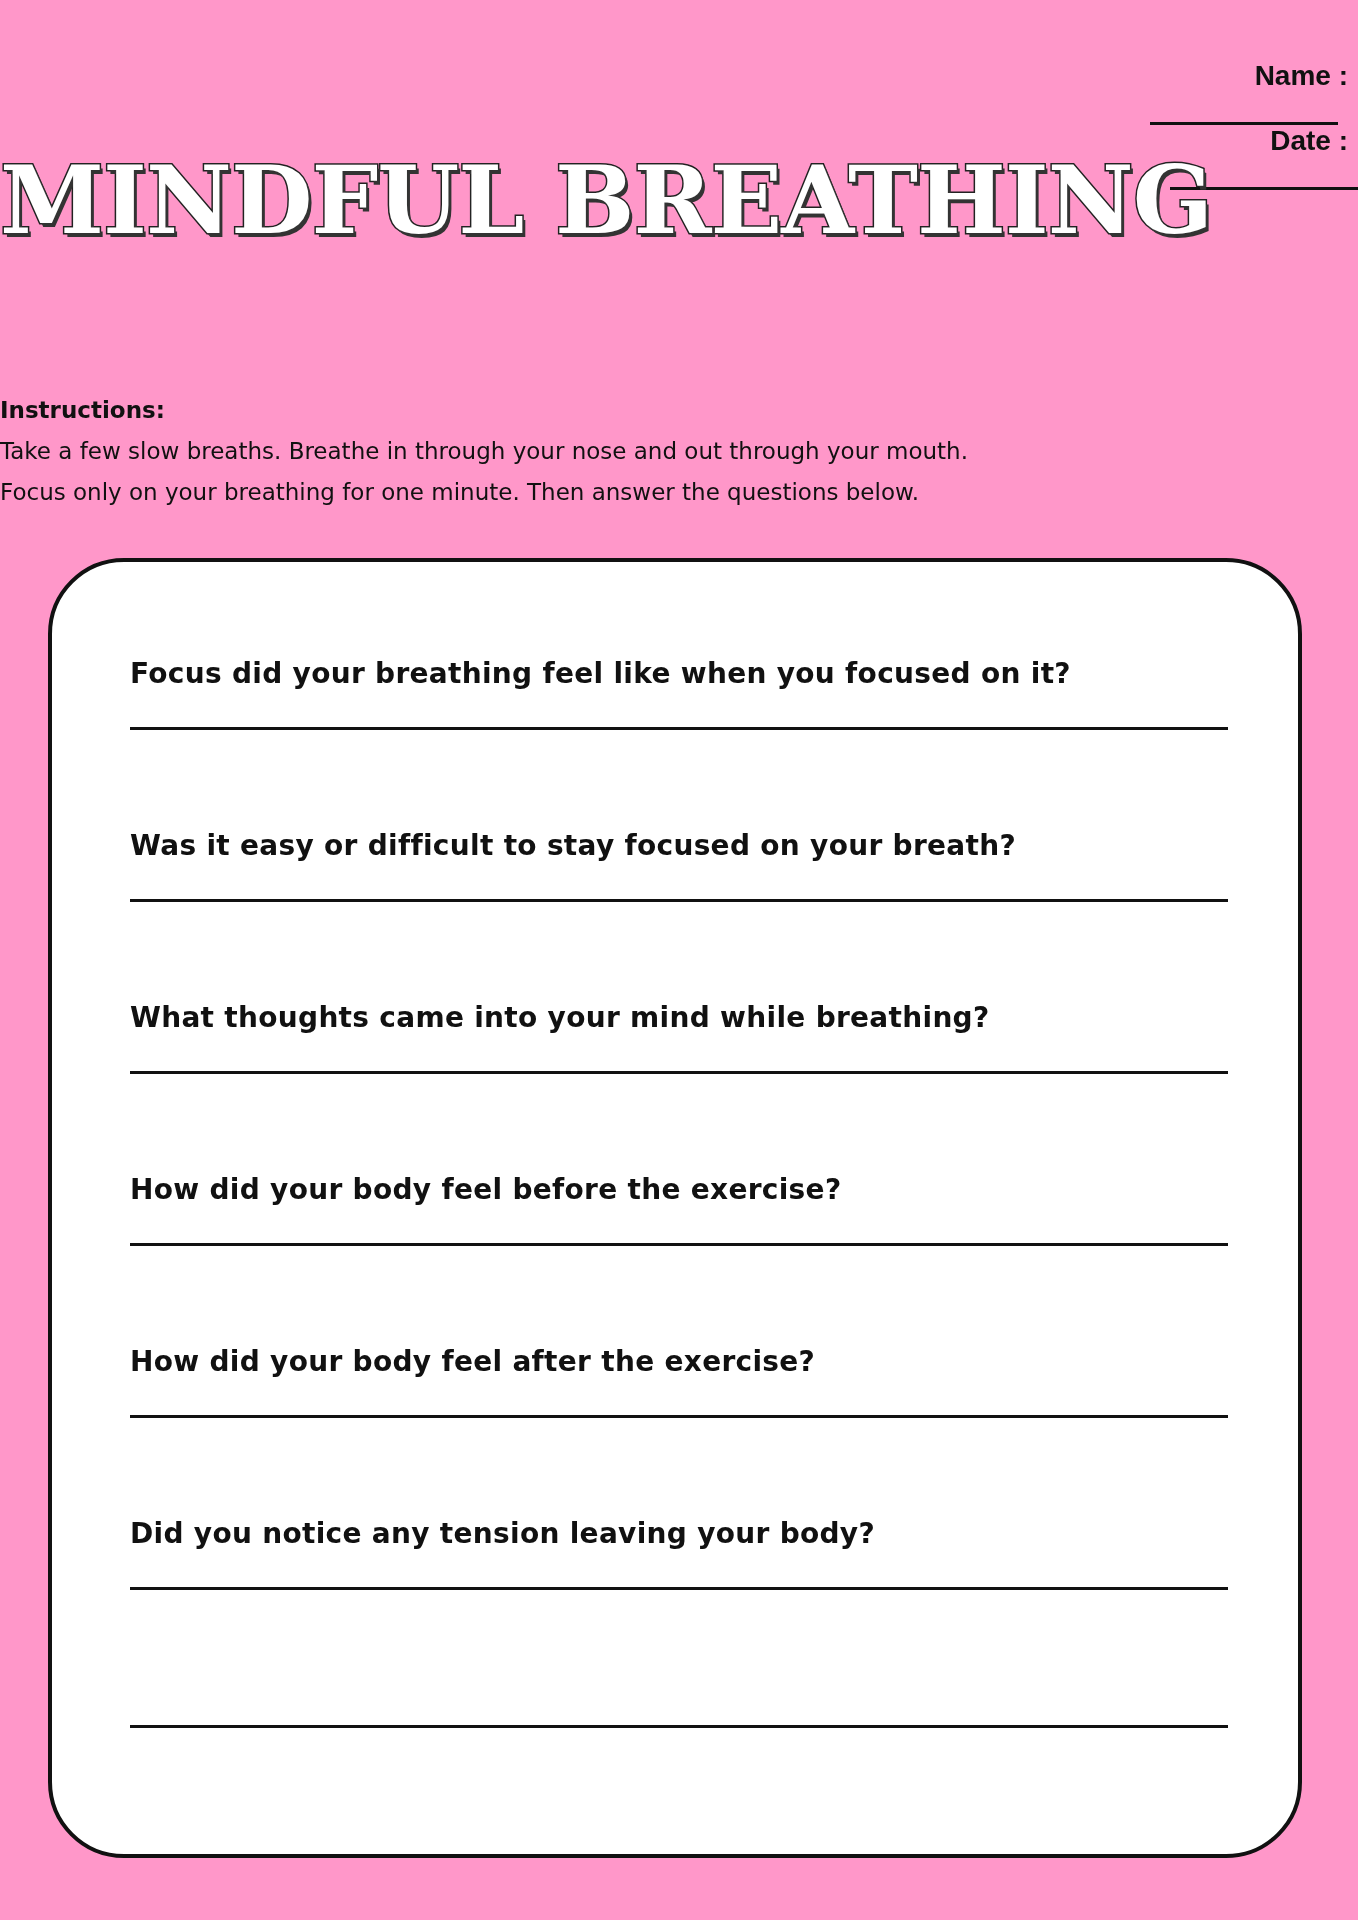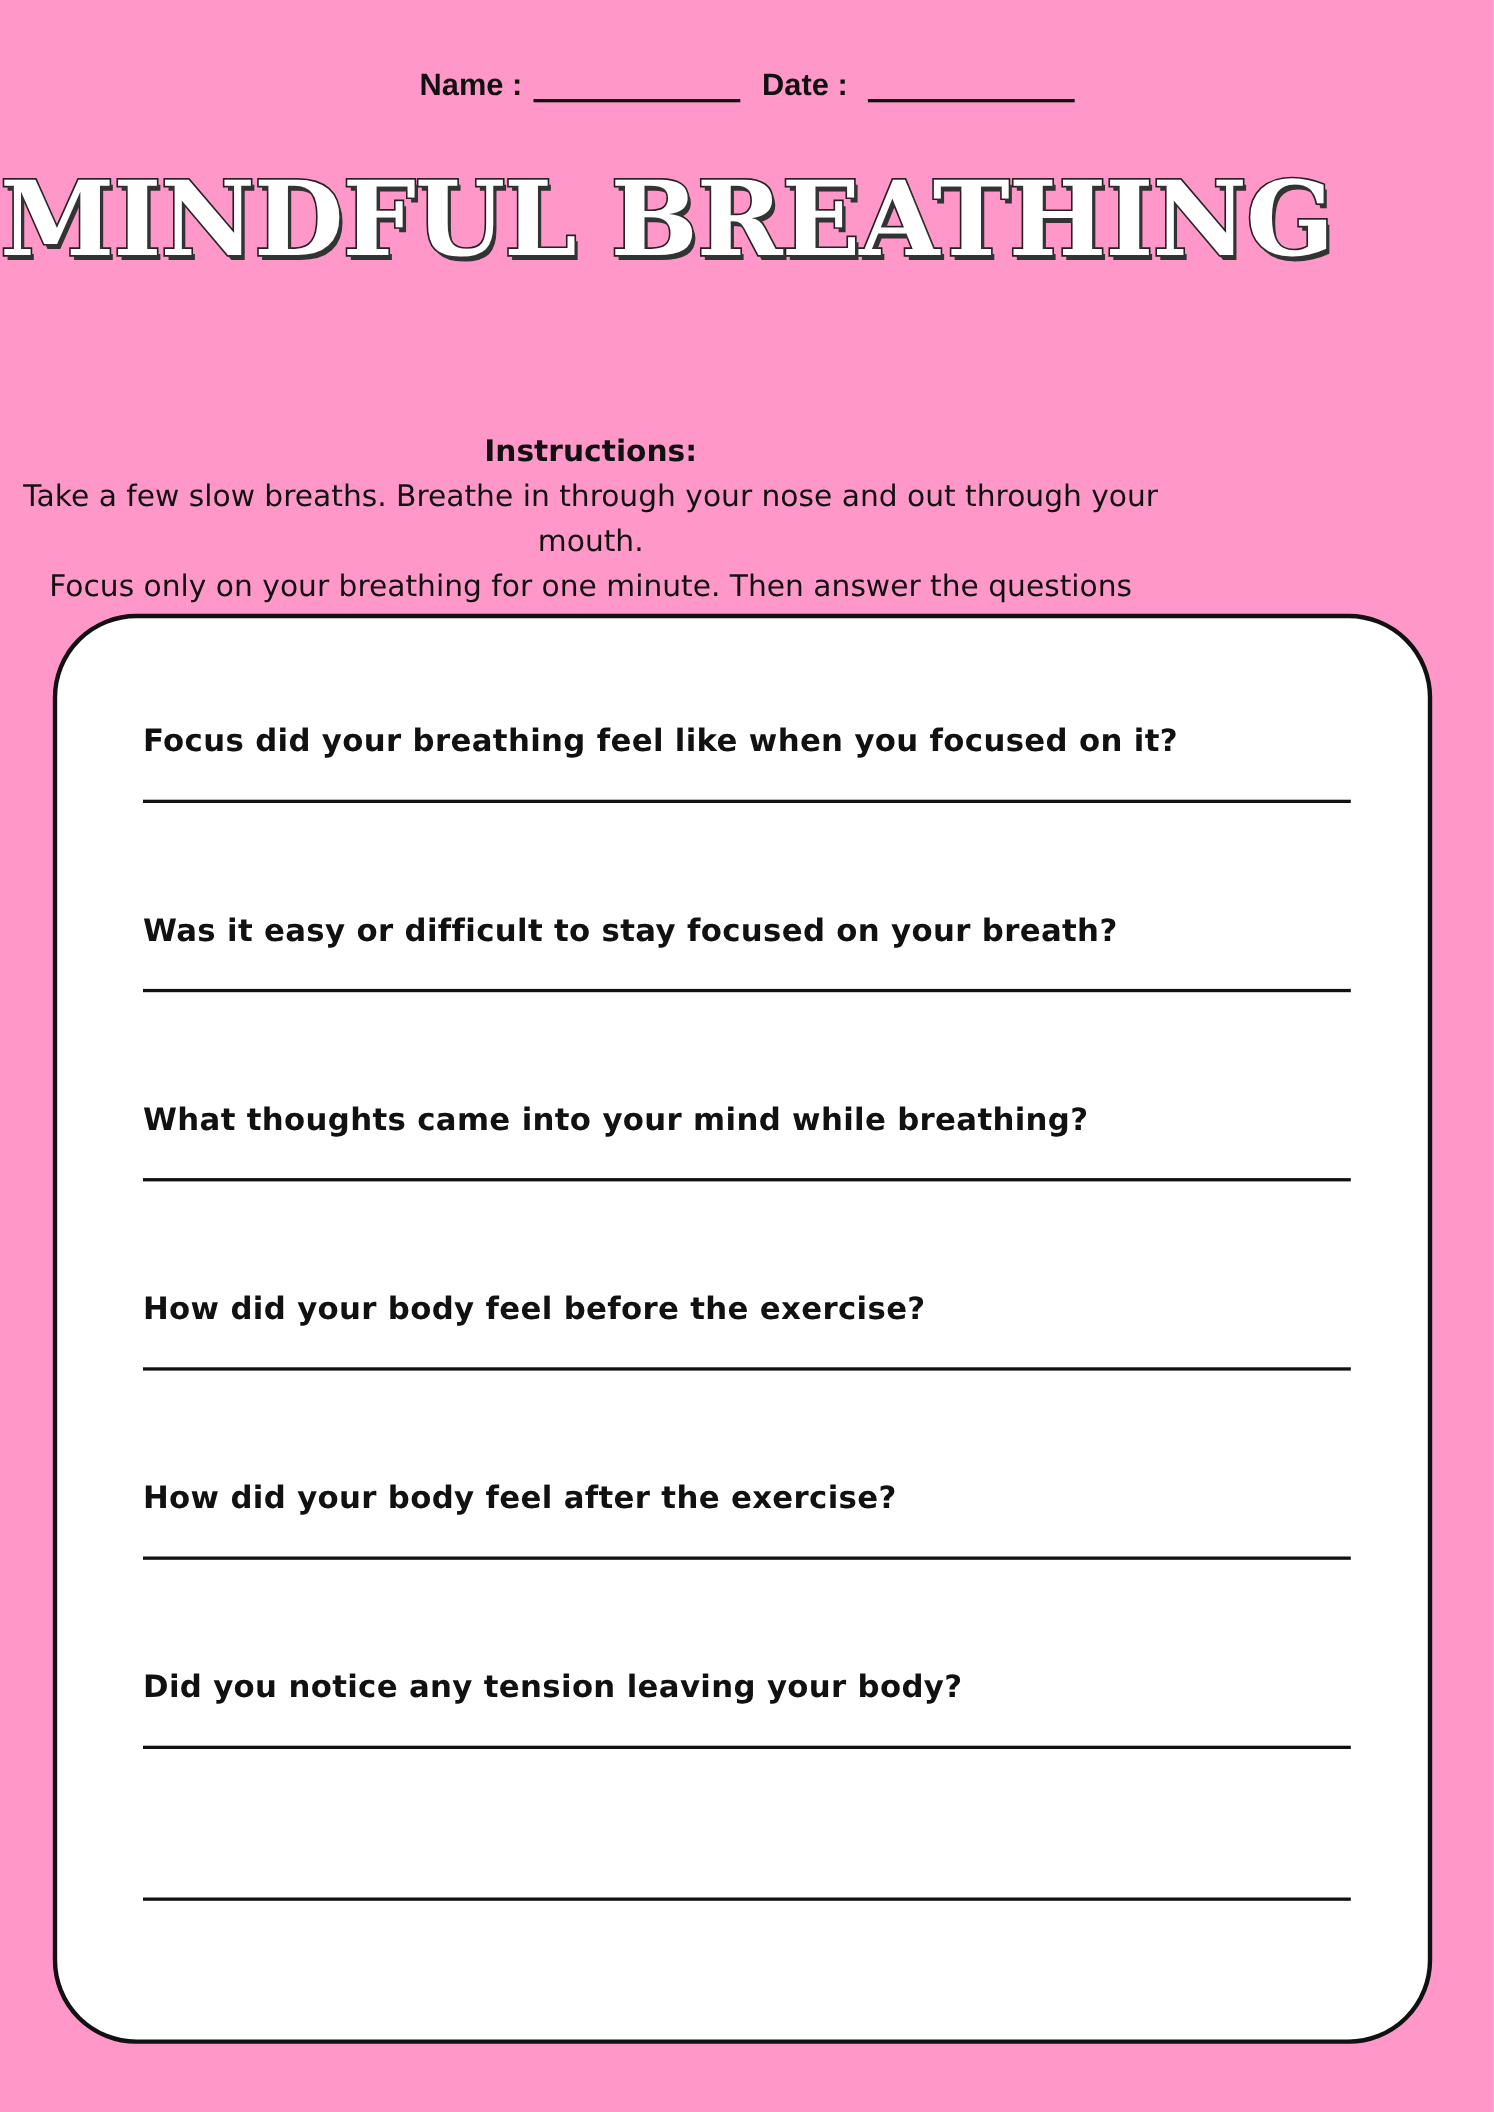--- a/index.html
+++ b/index.html
@@ -8,21 +8,21 @@
     background: #FF97C9;
     position: relative;
     overflow: hidden;
     font-family: "DejaVu Sans", sans-serif;
     color: #111;
   }
   .header-row {
     position: absolute; top: 60px; left: 0; width: 1358px;
     display: flex; justify-content: center; align-items: flex-end;
     font-family: "Liberation Sans", sans-serif;
-    font-weight: bold; font-size: 28px; color: #111;
+    font-weight: bold; font-size: 28px; color: #111; flex-direction: column;
   }
   .header-row .lbl { margin-right: 10px; }
   .header-row .blank {
     display: inline-block; width: 188px; border-bottom: 3px solid #111;
     height: 30px; margin-right: 20px;
   }
   .header-row .blank.date { margin-left: 8px; margin-right: 0; }
   .title {
     position: absolute; top: 152px; left: 0; width: 1358px;
     text-align: left;
@@ -30,21 +30,21 @@
     font-weight: bold;
     font-size: 94px; line-height: 96px;
     color: #fff;
     letter-spacing: -1px;
     -webkit-text-stroke: 3px #222;
     paint-order: stroke fill;
     text-shadow: 3px 4px 0 #333, 0 0 0 #222;
   }
   .instructions {
     position: absolute; top: 390px; left: 0; width: 1074px;
-    text-align: center; font-size: 27px; line-height: 41px;
+    text-align: left; font-size: 23px; line-height: 41px;
     color: #111;
   }
   .instructions .ih { font-weight: bold; }
   .card {
     position: absolute; left: 48px; top: 558px;
     width: 1254px; height: 1300px;
     background: #fff;
     border: 4px solid #111;
     border-radius: 76px;
     box-sizing: border-box;

